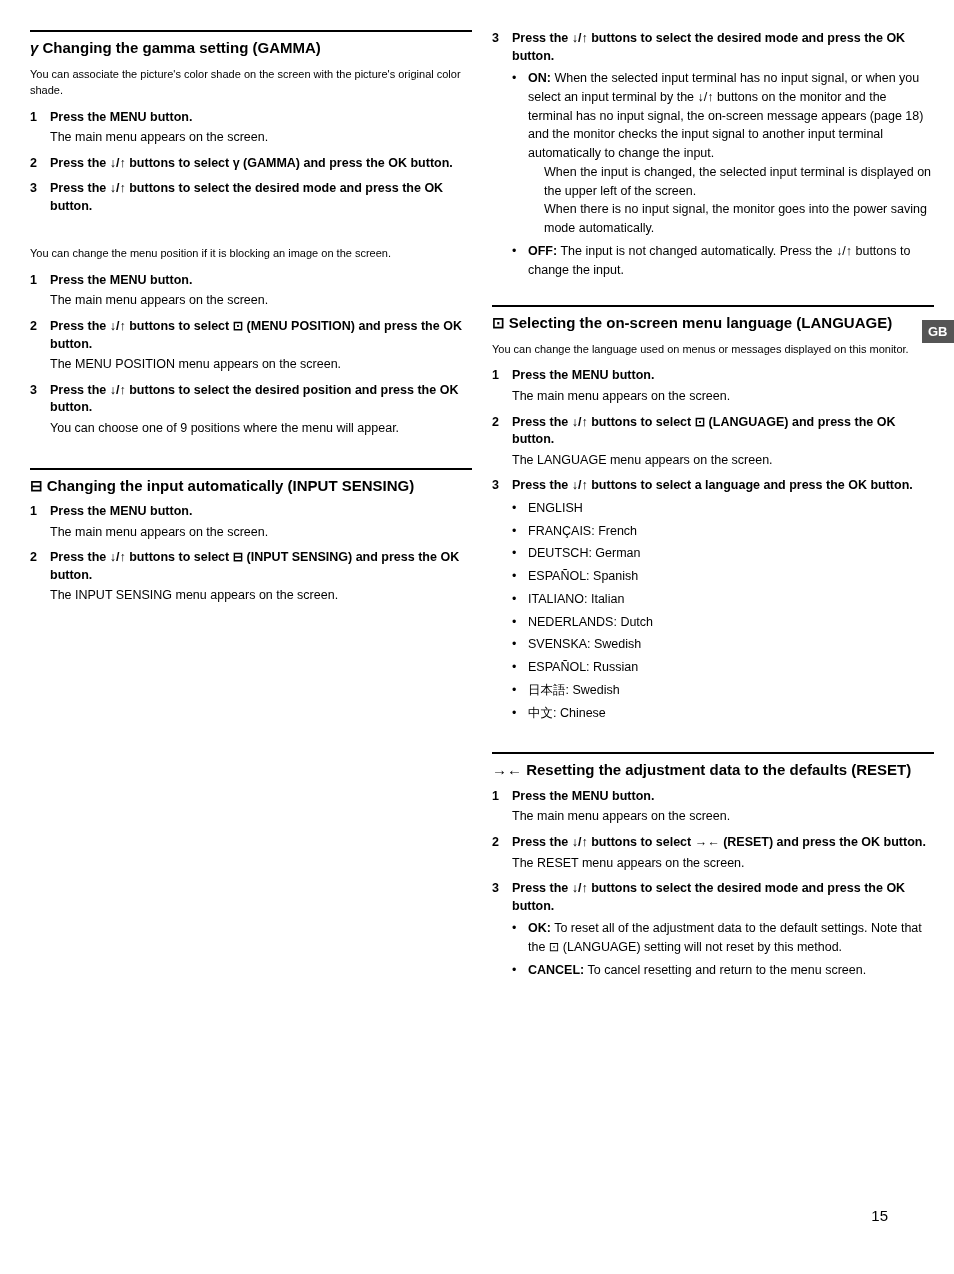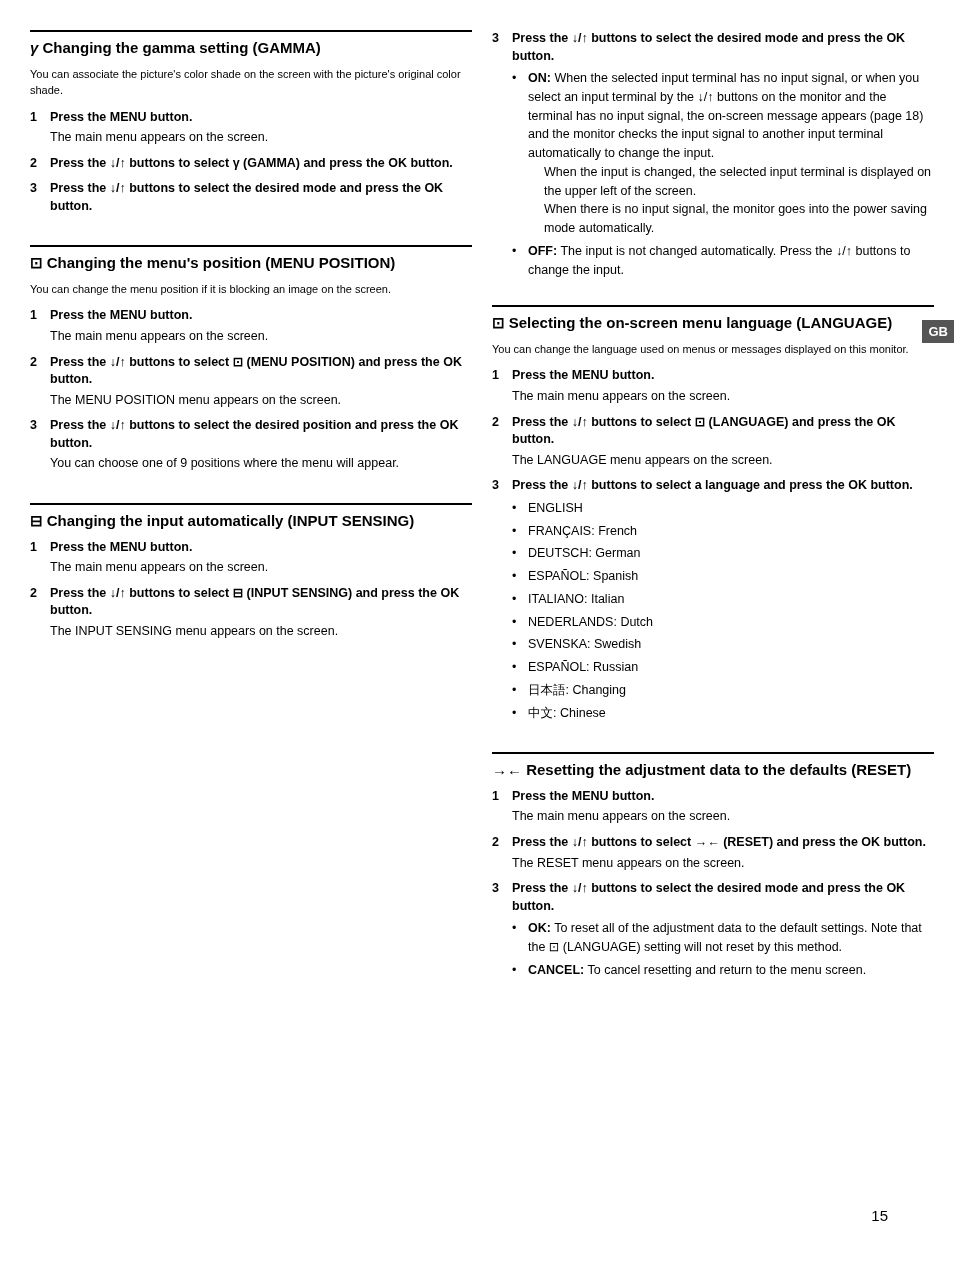--- a/index.html
+++ b/index.html
@@ -93,21 +93,21 @@
       position: absolute;
       right: -20px;
       top: 290px;
       background: #555;
       color: #fff;
       font-weight: bold;
       font-size: 13px;
       writing-mode: horizontal-tb;
       padding: 4px 6px;
       width: 32px;
-      text-align: right;
+      text-align: left;
     }
     .page-number {
       position: absolute;
       bottom: 20px;
       right: 46px;
       font-size: 15px;
       font-weight: normal;
     }
   </style>
 </head>
@@ -137,23 +137,20 @@
       </div>
       <div class="step">
         <div class="step-header">
           <span class="step-number">3</span>
           <span class="step-text">Press the ↓/↑ buttons to select the desired mode and press the OK button.</span>
         </div>
       </div>
     </div>
 
     <div class="section">
-      <div class="section-title">
-        <span>⊡</span><span> Changing the menu's position (MENU POSITION)</span>
-      </div>
       <div class="section-desc">You can change the menu position if it is blocking an image on the screen.</div>
       <div class="step">
         <div class="step-header">
           <span class="step-number">1</span>
           <span class="step-text">Press the MENU button.</span>
         </div>
         <div class="step-body">The main menu appears on the screen.</div>
       </div>
       <div class="step">
         <div class="step-header">
@@ -279,21 +276,21 @@
             <li>
                 <span class="bullet">•</span>
                 <span>SVENSKA: Swedish</span>
               </li>
             <li>
                 <span class="bullet">•</span>
                 <span>ESPAÑOL: Russian</span>
               </li>
             <li>
                 <span class="bullet">•</span>
-                <span>日本語: Changing</span>
+                <span>日本語: Swedish</span>
               </li>
             <li>
                 <span class="bullet">•</span>
                 <span>中文: Chinese</span>
               </li>
           </ul>
         </div>
       </div>
     </div>
 

